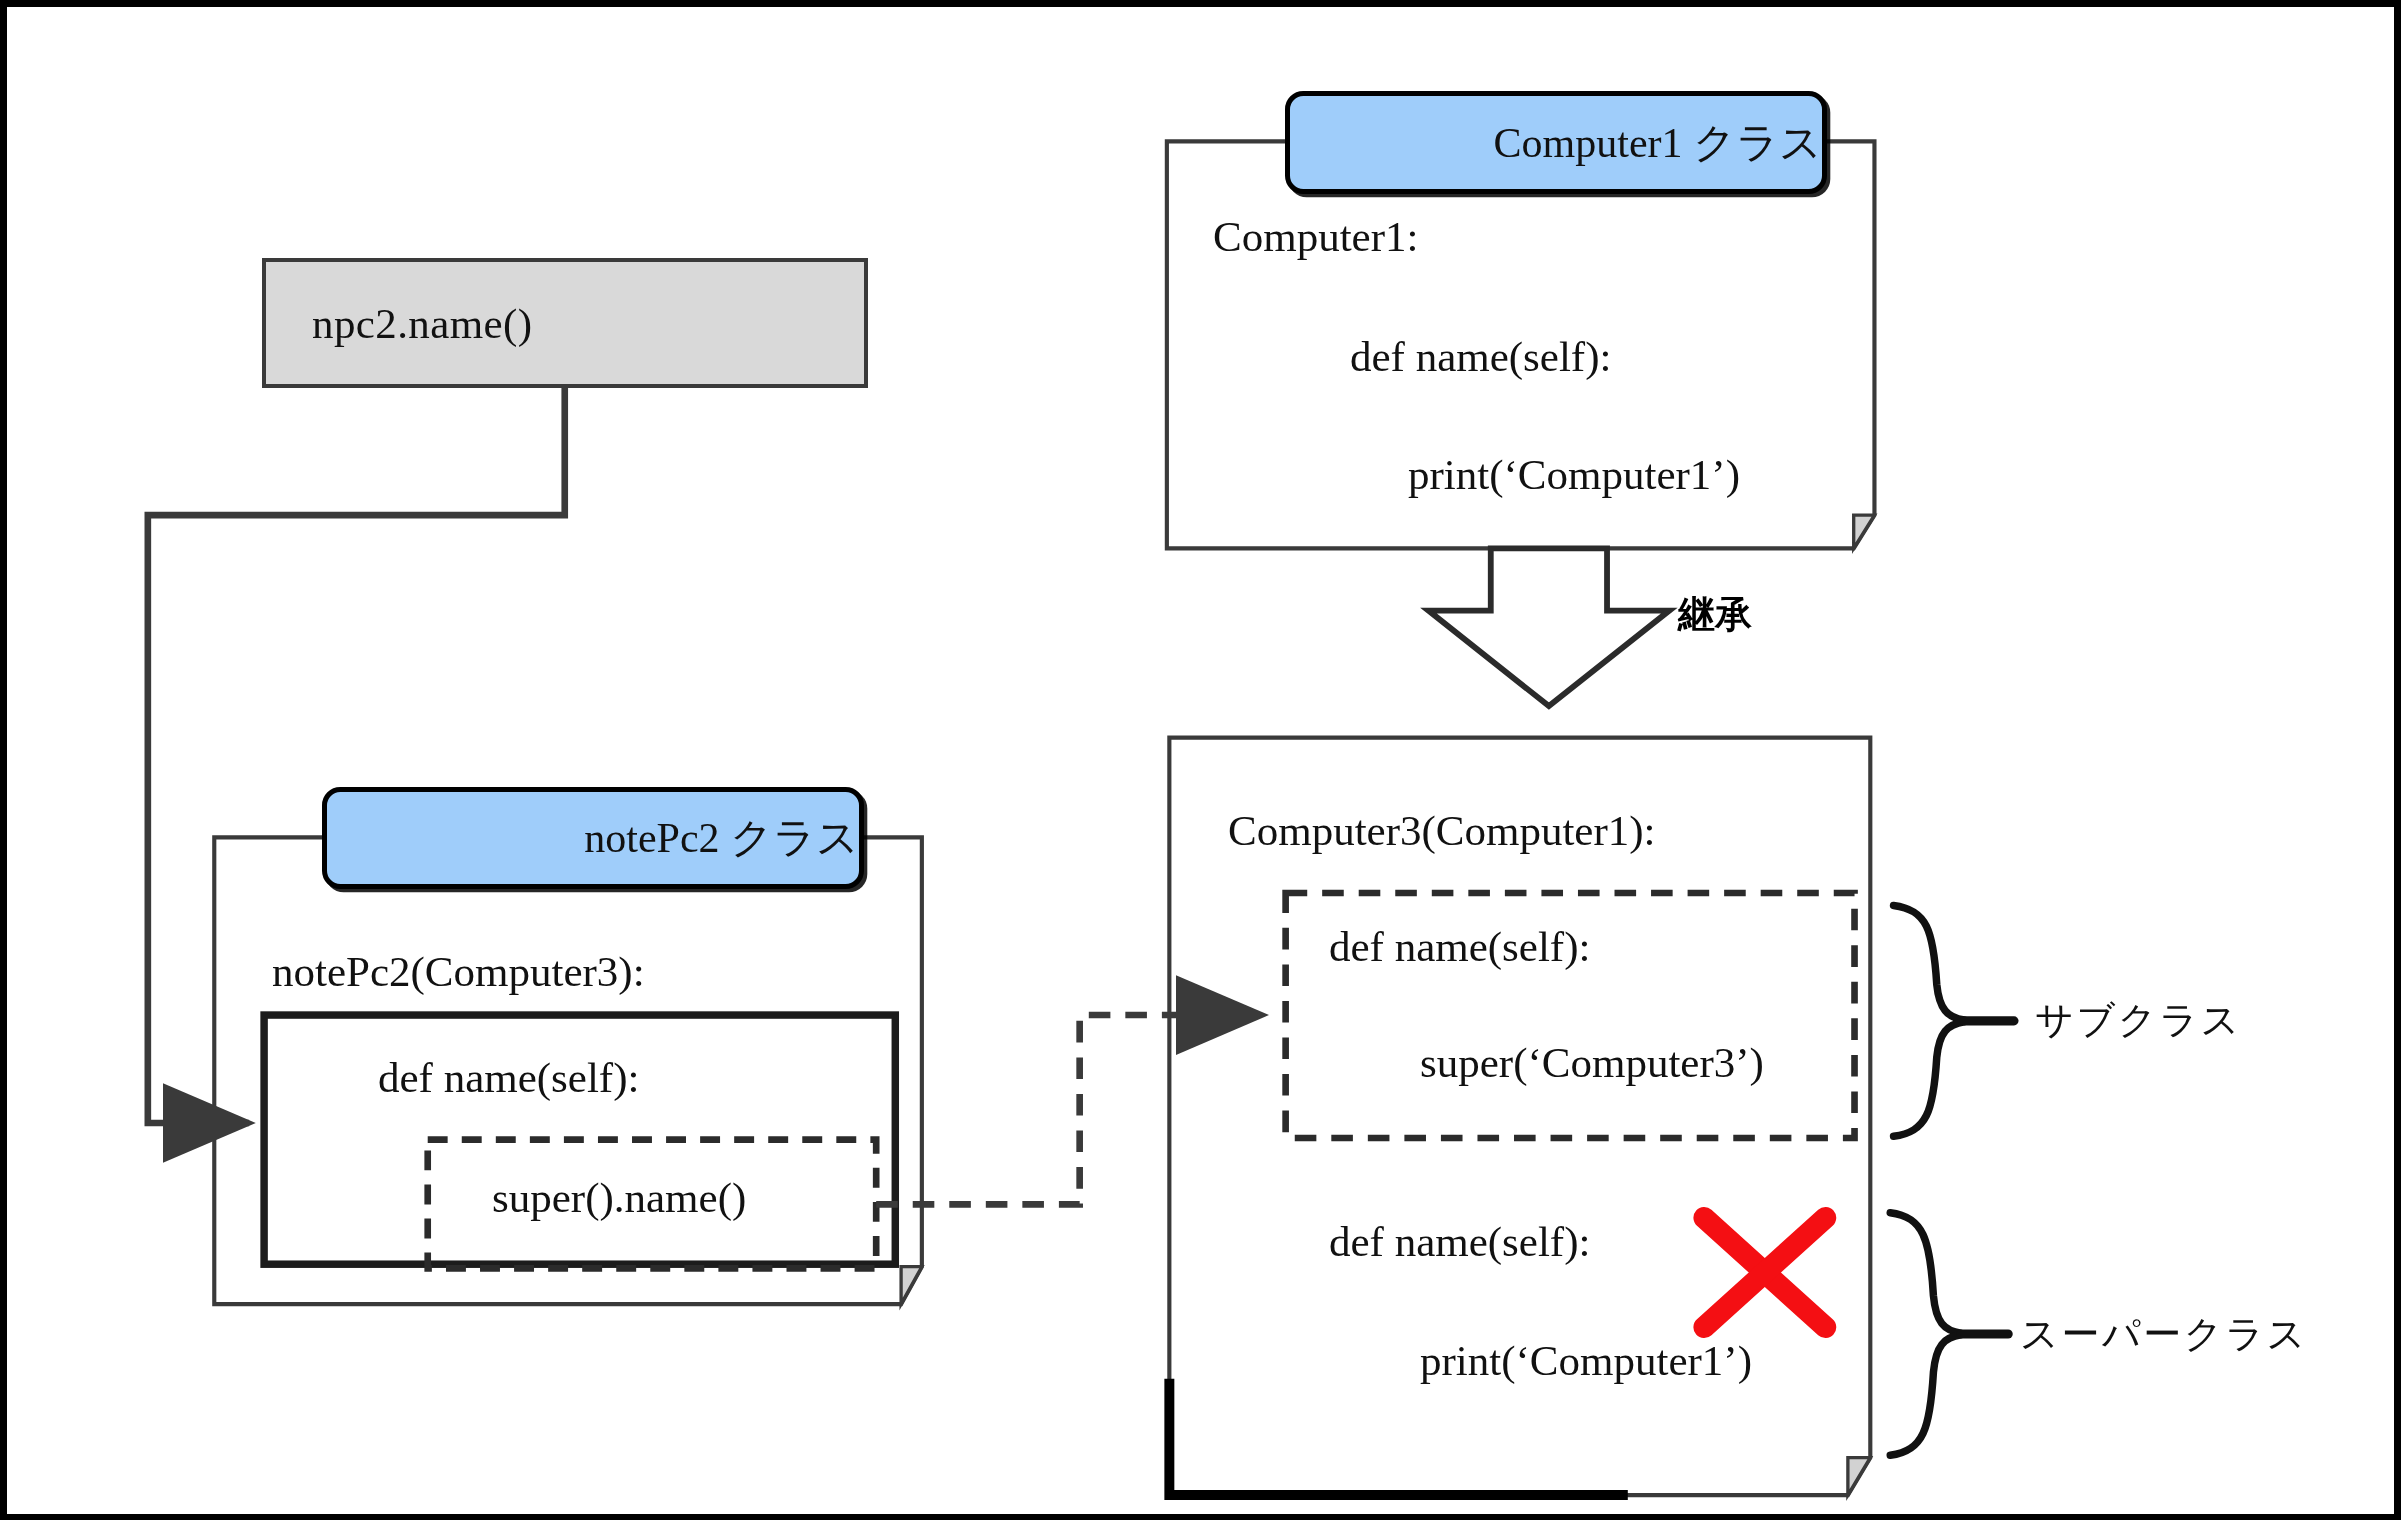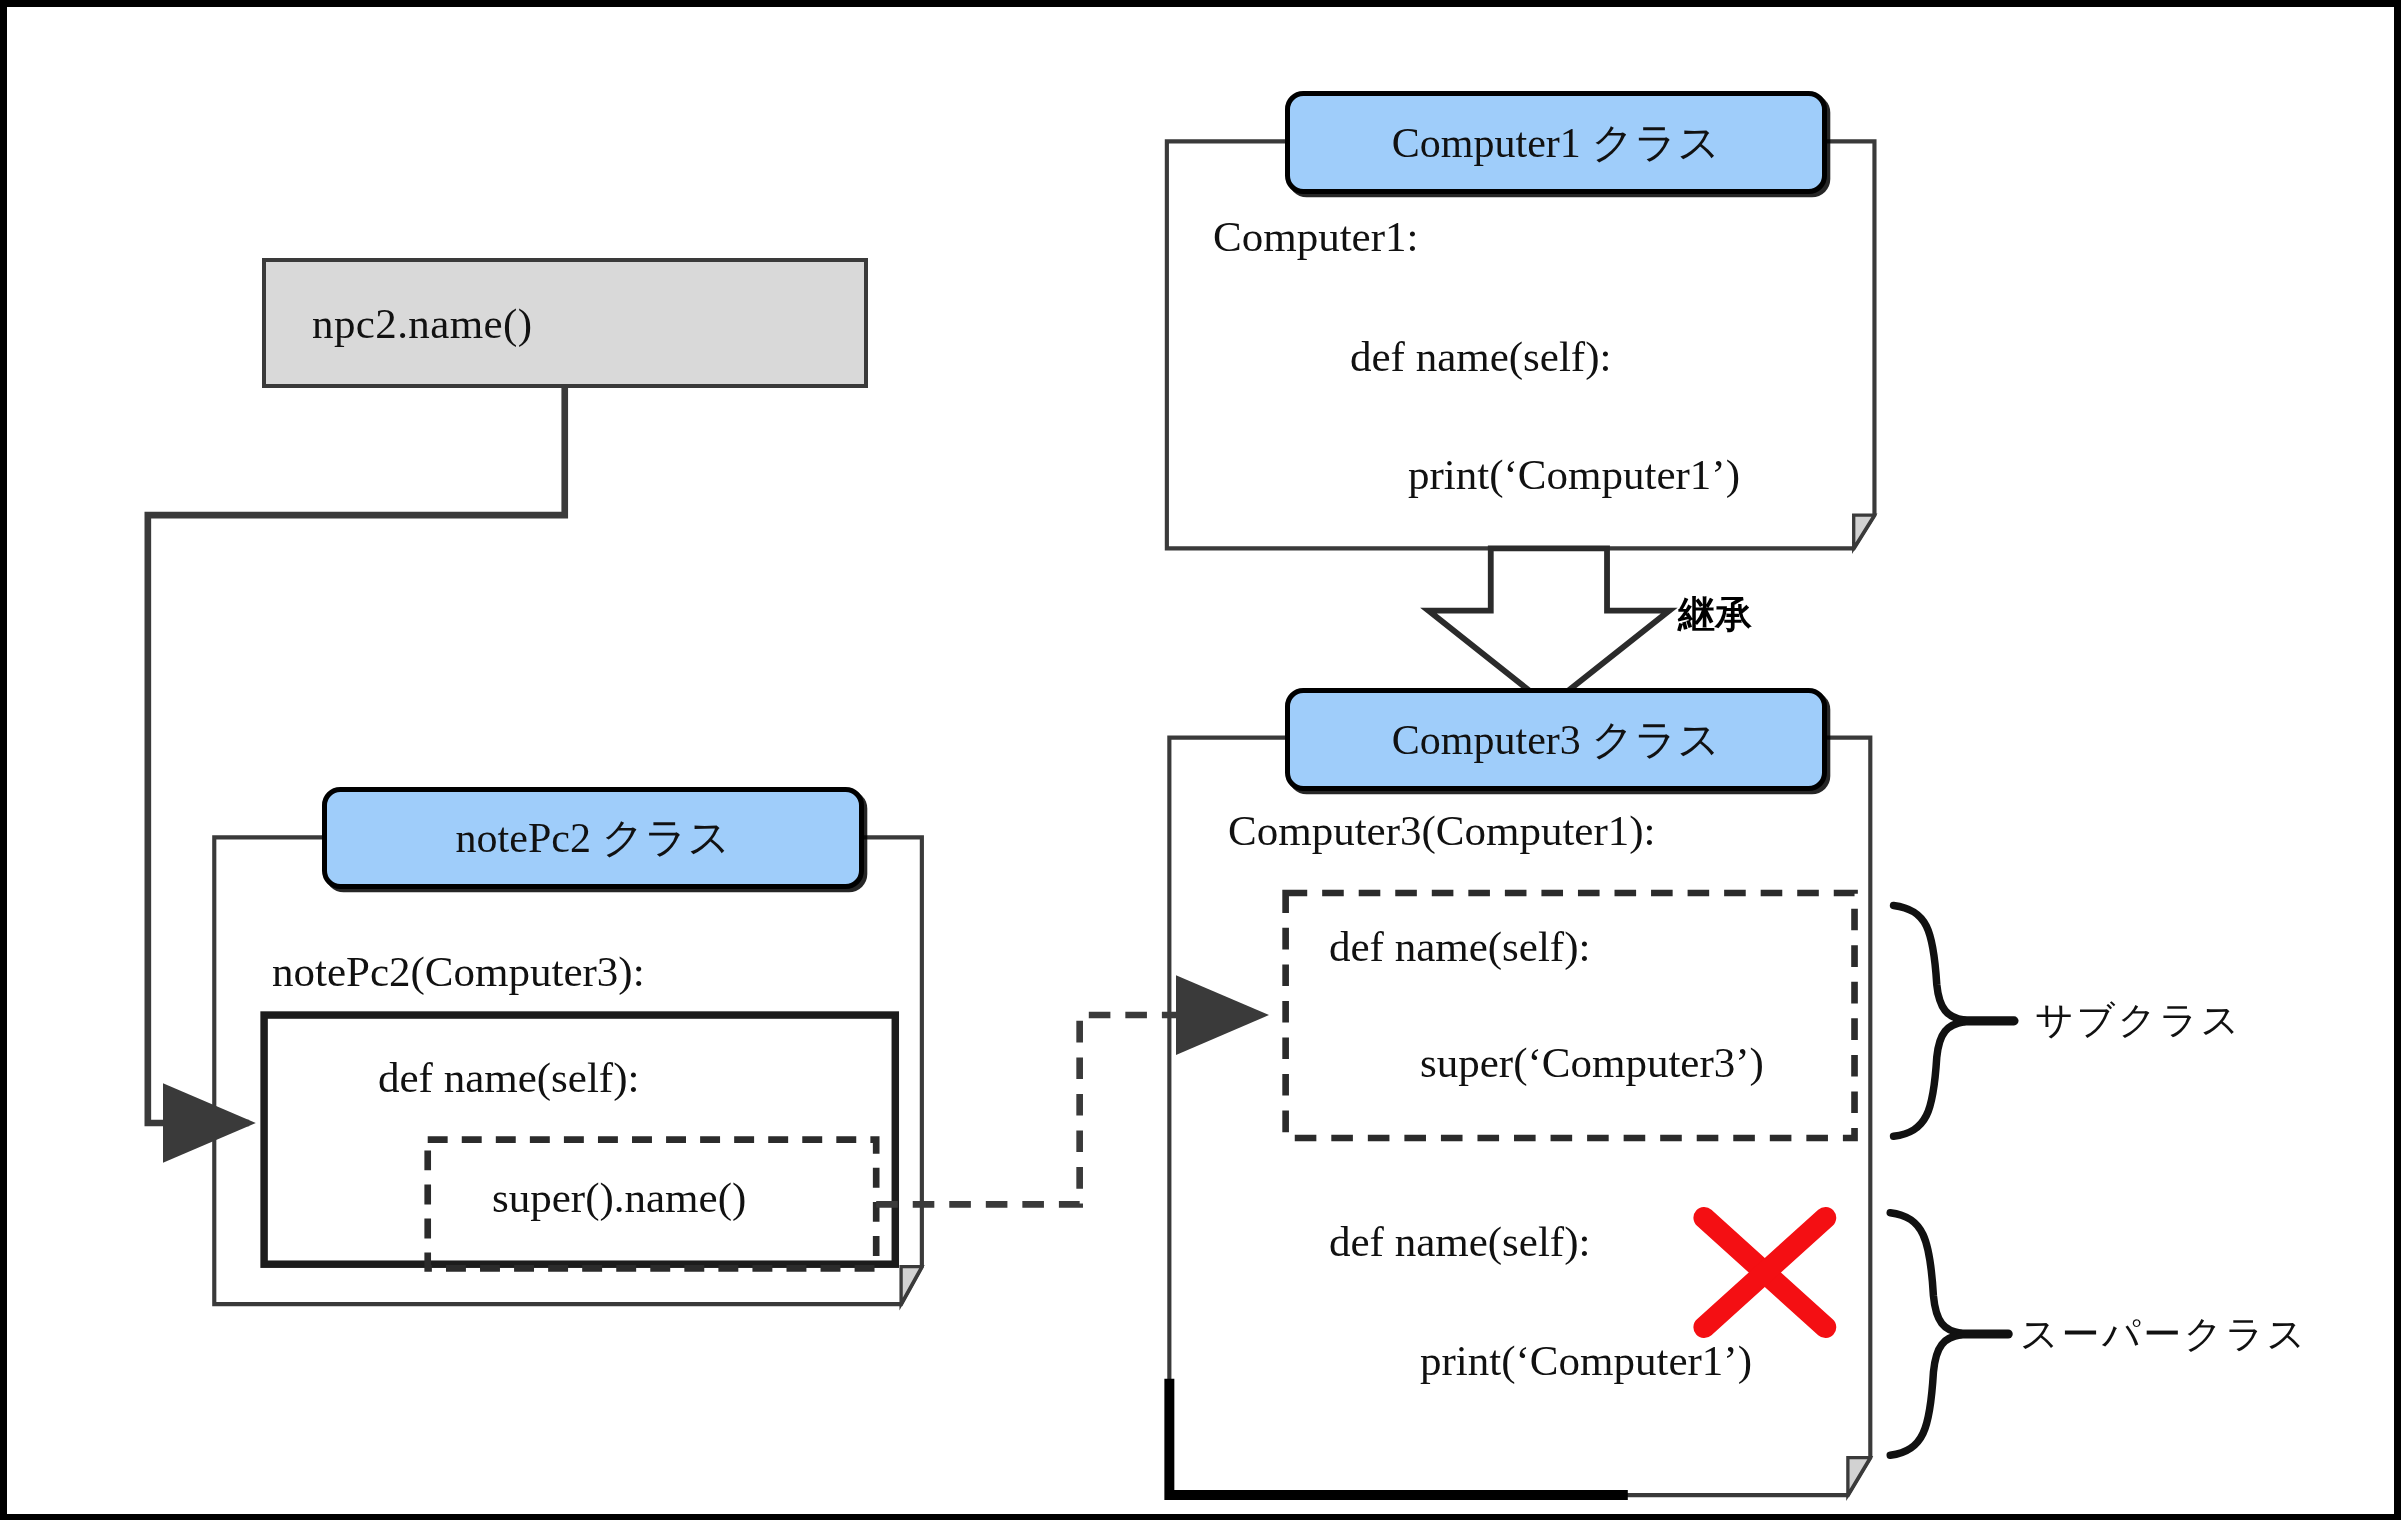--- a/index.html
+++ b/index.html
@@ -32,21 +32,21 @@
     font-size:43px;color:#111;letter-spacing:0.4px;
   }
 
   
   .class-tab{
     position:absolute;
     background:#9fcdfa;
     border:5px solid #000000;
     border-radius:18.3px;
     box-sizing:border-box;
-    display:flex;align-items:center;justify-content:center;
+    display:flex;align-items:center;justify-content:flex-end;
     box-shadow:3.3px 3.3px 0 rgba(0,0,0,0.85);
     z-index:6;
   }
   .class-tab .txt{
     font-size:42px;color:#111;white-space:nowrap;
   }
 
   
   .code{
     position:absolute;
@@ -139,23 +139,20 @@
   </svg>
 
   <div class="call-box" style="left:262px;top:258px;width:606px;height:130px;">
     <span class="txt">npc2.name()</span>
   </div>
 
   <div class="class-tab" style="left:1285px;top:91px;width:542px;height:103px;">
     <span class="txt">Computer1 クラス</span>
   </div>
 
-  <div class="class-tab" style="left:1285px;top:688px;width:542px;height:103px;">
-    <span class="txt">Computer3 クラス</span>
-  </div>
 
   <div class="class-tab" style="left:322px;top:787px;width:542px;height:102px;">
     <span class="txt">notePc2 クラス</span>
   </div>
 
   <div class="code" style="left:1213px;top:212px;">Computer1:</div>
   <div class="code" style="left:1350px;top:332px;">def   name(self):</div>
   <div class="code" style="left:1408px;top:450px;">print(‘Computer1’)</div>
 
   <div class="inherit-label" style="left:1678px;top:590px;">継承</div>

